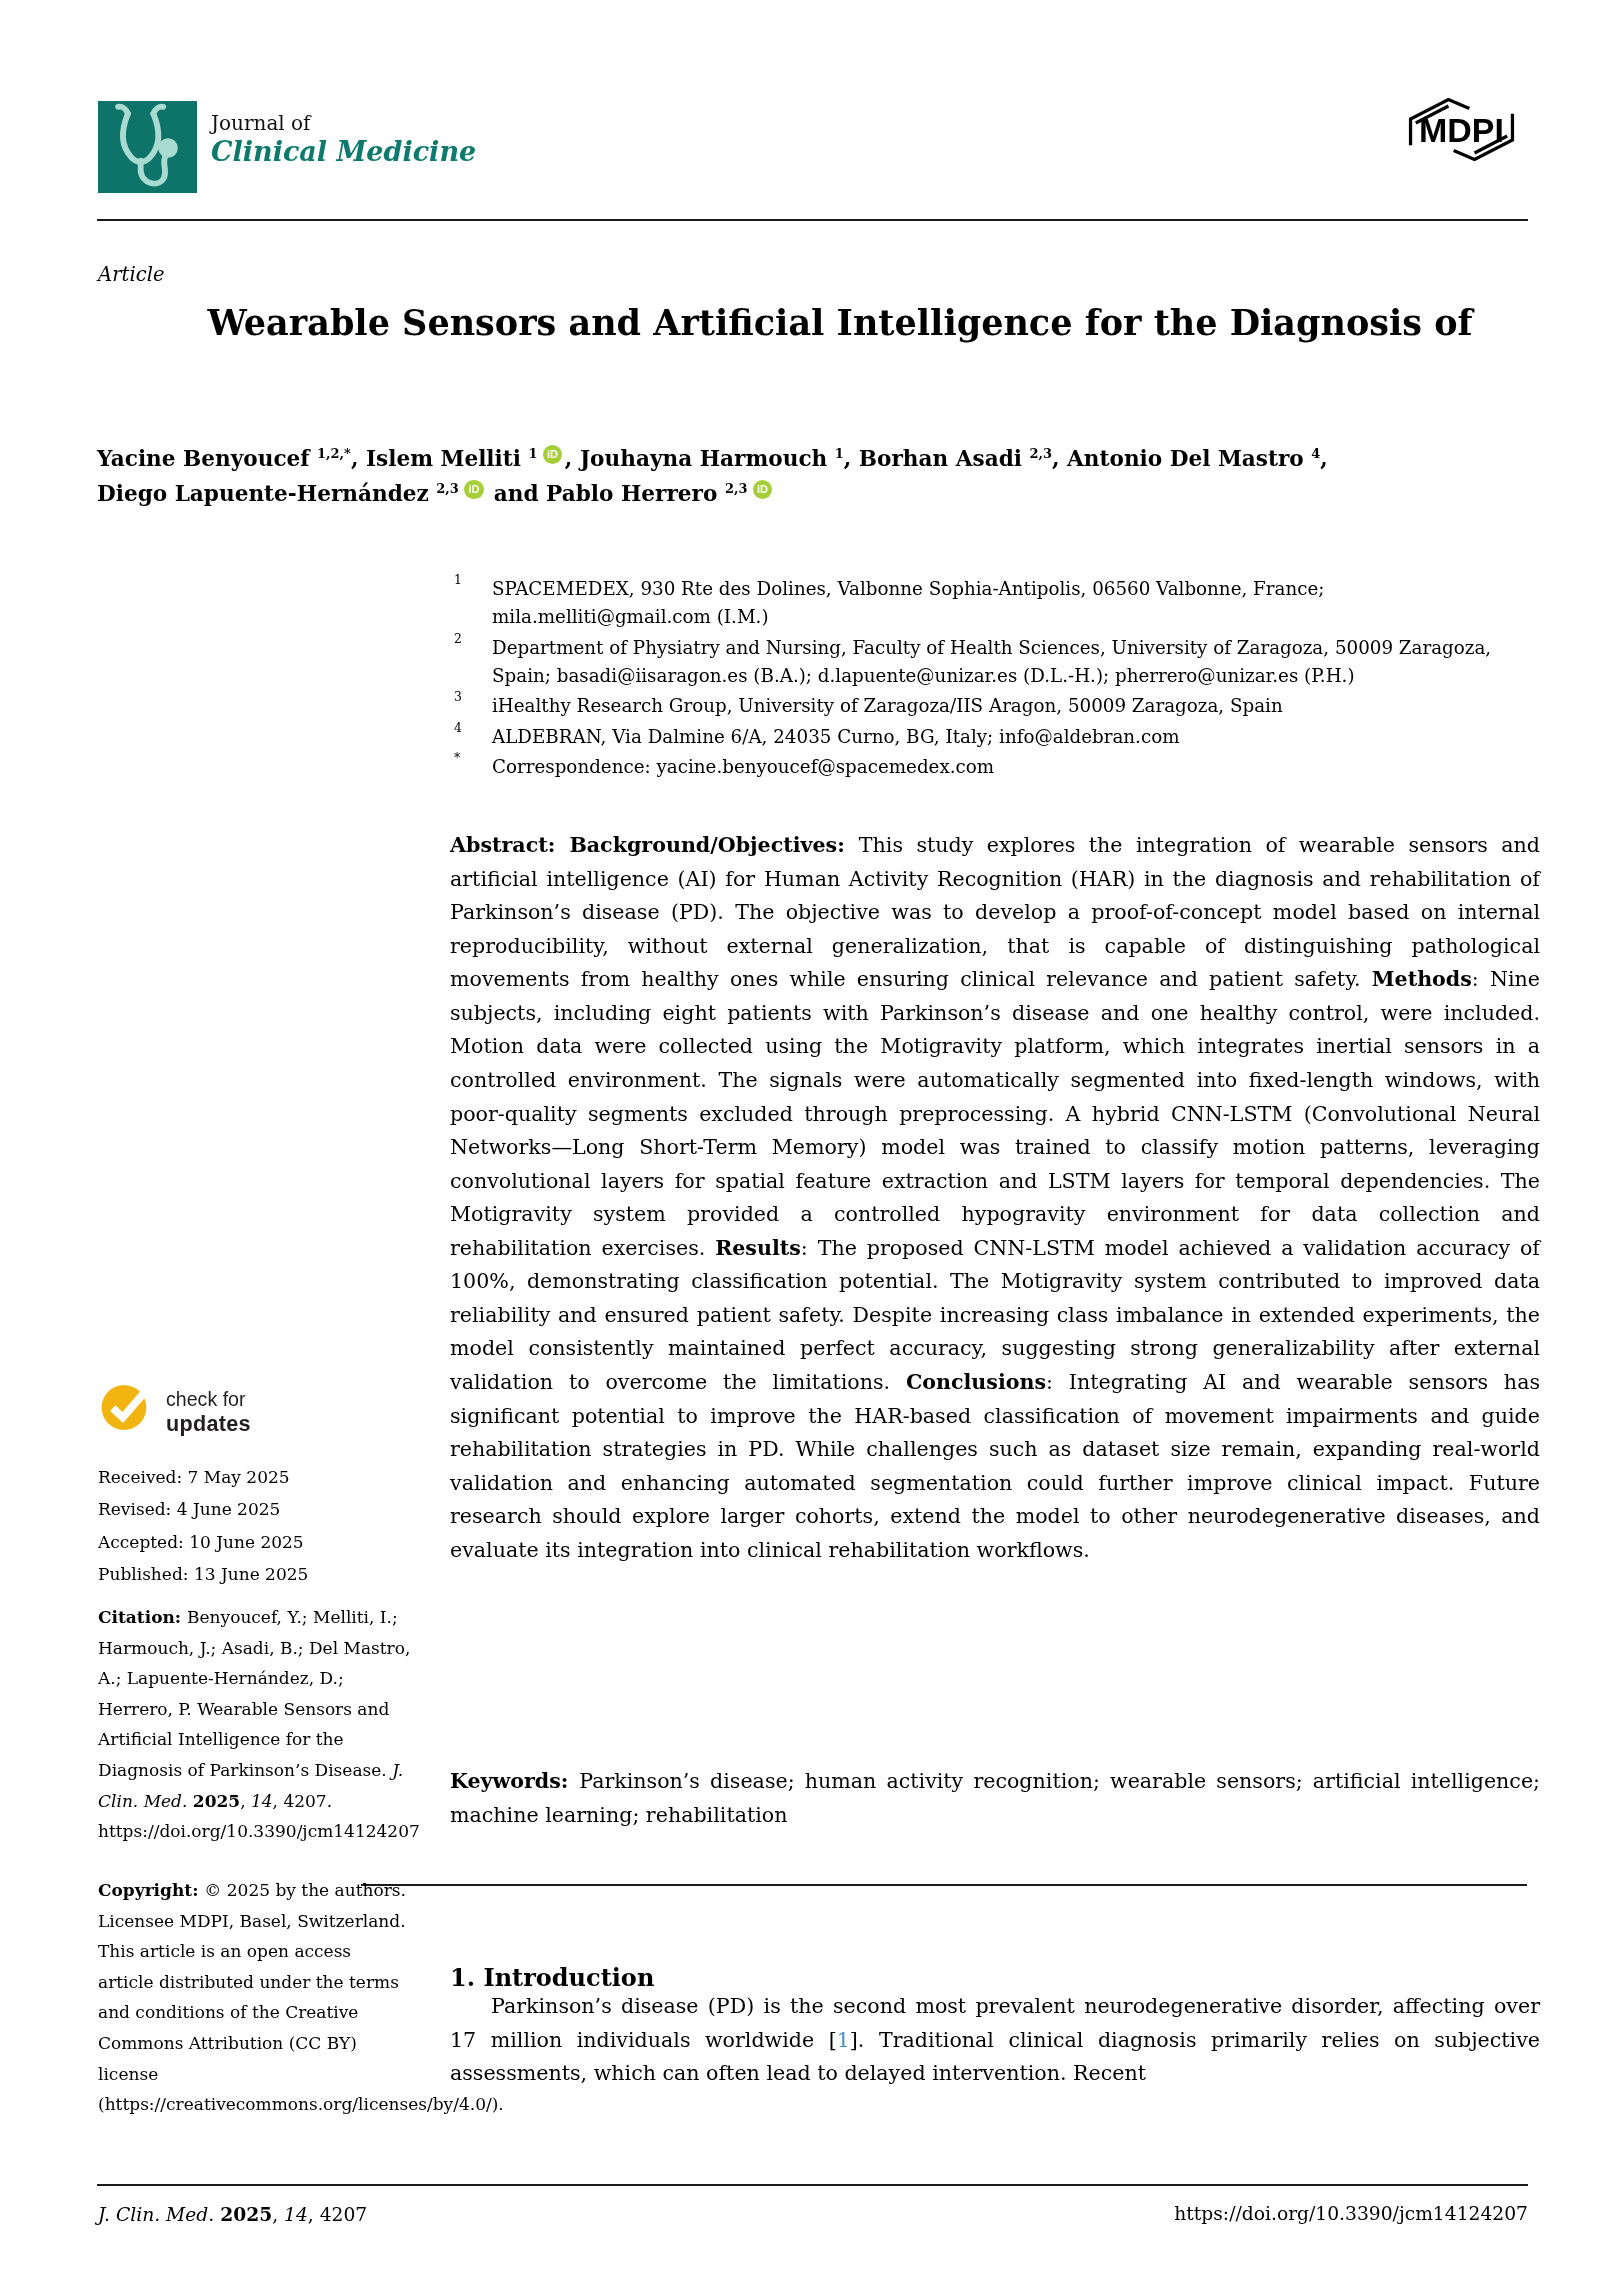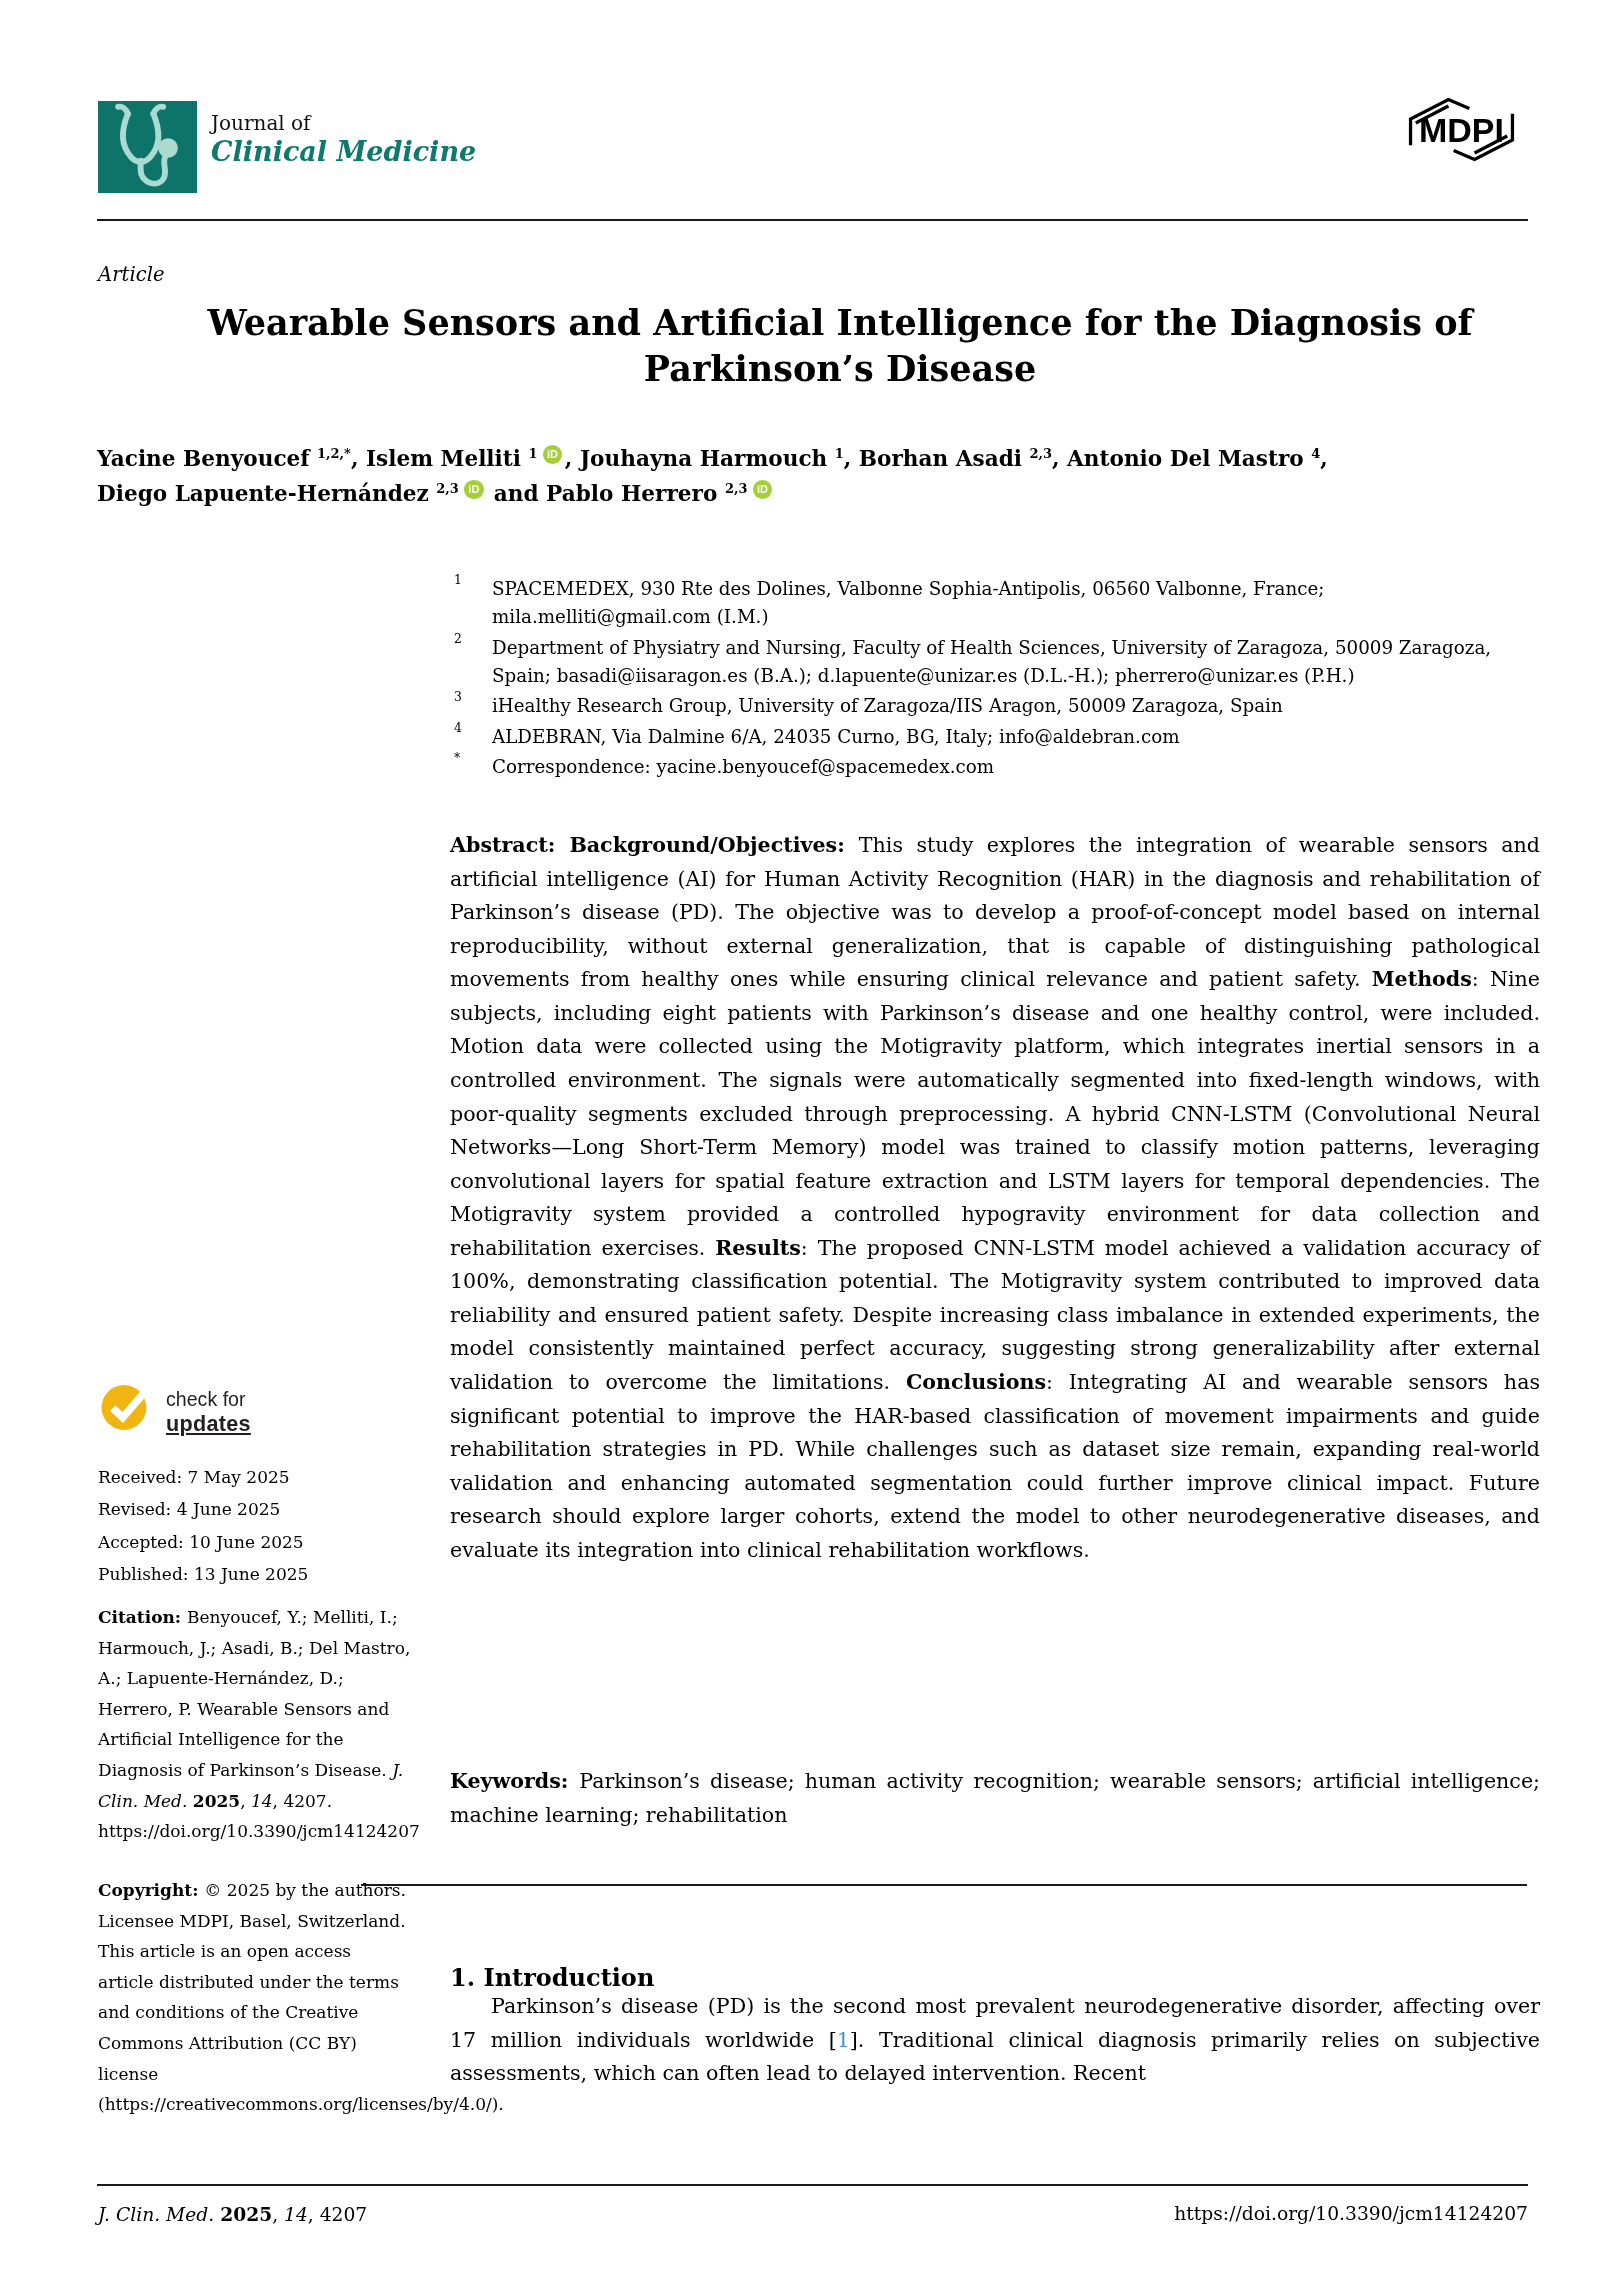--- a/index.html
+++ b/index.html
@@ -31,21 +31,21 @@
   .affils{left:450px;top:575px;width:1087px;font-size:18.3px;line-height:1.53;}
   .affil{position:relative;padding-left:42px;margin:0 0 2.6px 0;}
   .affil .num{position:absolute;left:3.9px;top:-3.9px;font-size:12.4px;}
   
   .abstract{left:450px;top:829px;width:1090px;font-size:20.6px;line-height:1.63;text-align:justify;}
   .keywords{left:450px;top:1765px;width:1090px;font-size:20.6px;line-height:1.63;text-align:justify;}
   
   .badge-icon{left:98px;top:1378px;}
   .badge-text{left:166px;top:1388px;font-family:"Liberation Sans",sans-serif;color:#231f20;
               font-size:19.6px;line-height:1.18;}
-  .badge-text .l2{font-size:21.6px;font-weight:bold;letter-spacing:0.3px;text-decoration:underline;}
+  .badge-text .l2{font-size:21.6px;font-weight:bold;letter-spacing:0.3px;}
   .dates{left:98px;top:1461px;width:313px;font-size:17px;line-height:1.9;}
   .citation{left:98px;top:1602px;width:313px;font-size:17px;line-height:1.8;}
   .copyright{left:98px;top:1875px;width:313px;font-size:17px;line-height:1.8;}
   
   .section-heading{left:450px;top:1943px;font-size:24px;font-weight:bold;margin-top:20px;}
   .intro-para{left:450px;top:1990px;width:1090px;font-size:20.6px;line-height:1.63;
               text-align:justify;text-indent:41px;}
   
   .footer-left{left:98px;top:2203px;font-size:18.7px;}
   .footer-right{left:873px;top:2203px;width:655px;font-size:18.7px;text-align:right;}
@@ -79,21 +79,21 @@
         <path d="M178 38 L178 78 L120 108 L88 94"></path>
         <path d="M170 72 L120 98"></path>
       </g>
       <text x="100" y="81" text-anchor="middle" font-family="Liberation Sans, sans-serif" font-size="52" font-weight="bold" fill="#000">MDPI</text>
     </svg>
   </div>
 
   <div class="abs rule rule-top"></div>
 
   <div class="abs article-label">Article</div>
-  <h1 class="abs title" style="margin:0;"><span>Wearable Sensors and Artificial Intelligence for the Diagnosis of</span><br><span>Parkinson’s Disease</span></h1>
+  <h1 class="abs title" style="margin:0;"><span>Wearable Sensors and Artificial Intelligence for the Diagnosis of</span><br></h1>
   <div class="abs authors"><span>Yacine Benyoucef </span><span class="sup">1,2,*</span><span>, Islem Melliti </span><span class="sup">1</span><span class="orcid">iD</span><span>, Jouhayna Harmouch </span><span class="sup">1</span><span>, Borhan Asadi </span><span class="sup">2,3</span><span>, Antonio Del Mastro </span><span class="sup">4</span><span>,</span><br><span>Diego Lapuente-Hernández </span><span class="sup">2,3</span><span class="orcid">iD</span><span> and Pablo Herrero </span><span class="sup">2,3</span><span class="orcid">iD</span></div>
 
   <div class="abs affils">
       <div class="affil"><span class="num">1</span><span>SPACEMEDEX, 930 Rte des Dolines, Valbonne Sophia-Antipolis, 06560 Valbonne, France; mila.melliti@gmail.com (I.M.)</span></div>
       <div class="affil"><span class="num">2</span><span>Department of Physiatry and Nursing, Faculty of Health Sciences, University of Zaragoza, 50009 Zaragoza, Spain; basadi@iisaragon.es (B.A.); d.lapuente@unizar.es (D.L.-H.); pherrero@unizar.es (P.H.)</span></div>
       <div class="affil"><span class="num">3</span><span>iHealthy Research Group, University of Zaragoza/IIS Aragon, 50009 Zaragoza, Spain</span></div>
       <div class="affil"><span class="num">4</span><span>ALDEBRAN, Via Dalmine 6/A, 24035 Curno, BG, Italy; info@aldebran.com</span></div>
       <div class="affil"><span class="num">*</span><span>Correspondence: yacine.benyoucef@spacemedex.com</span></div>
     </div>
 

